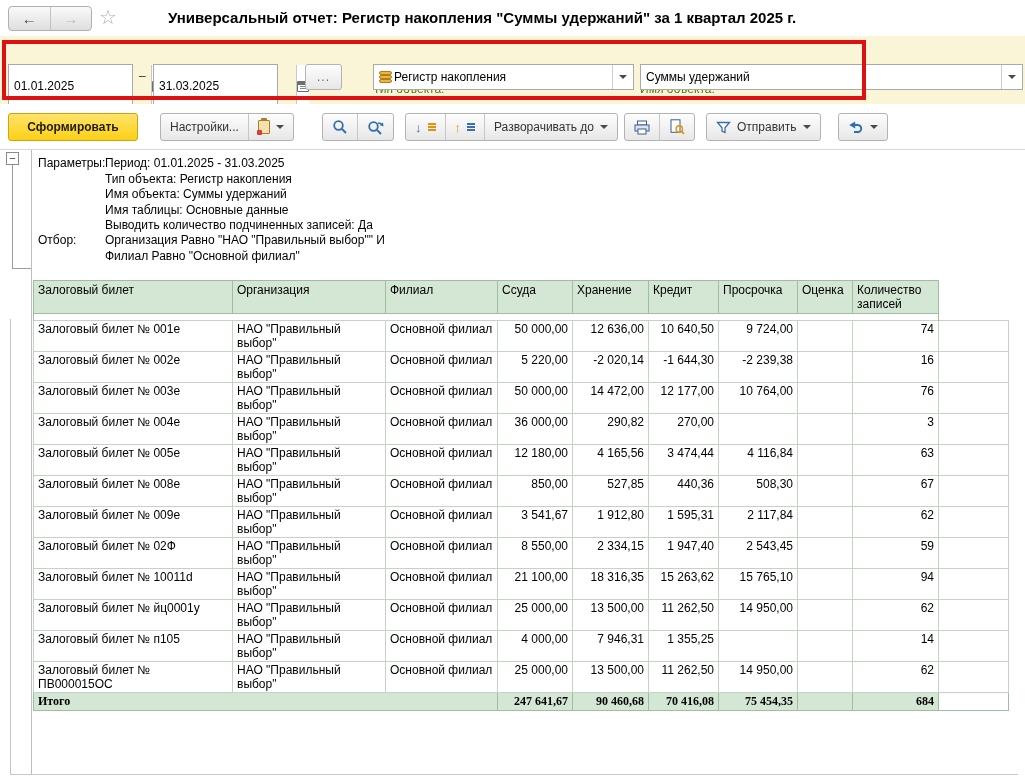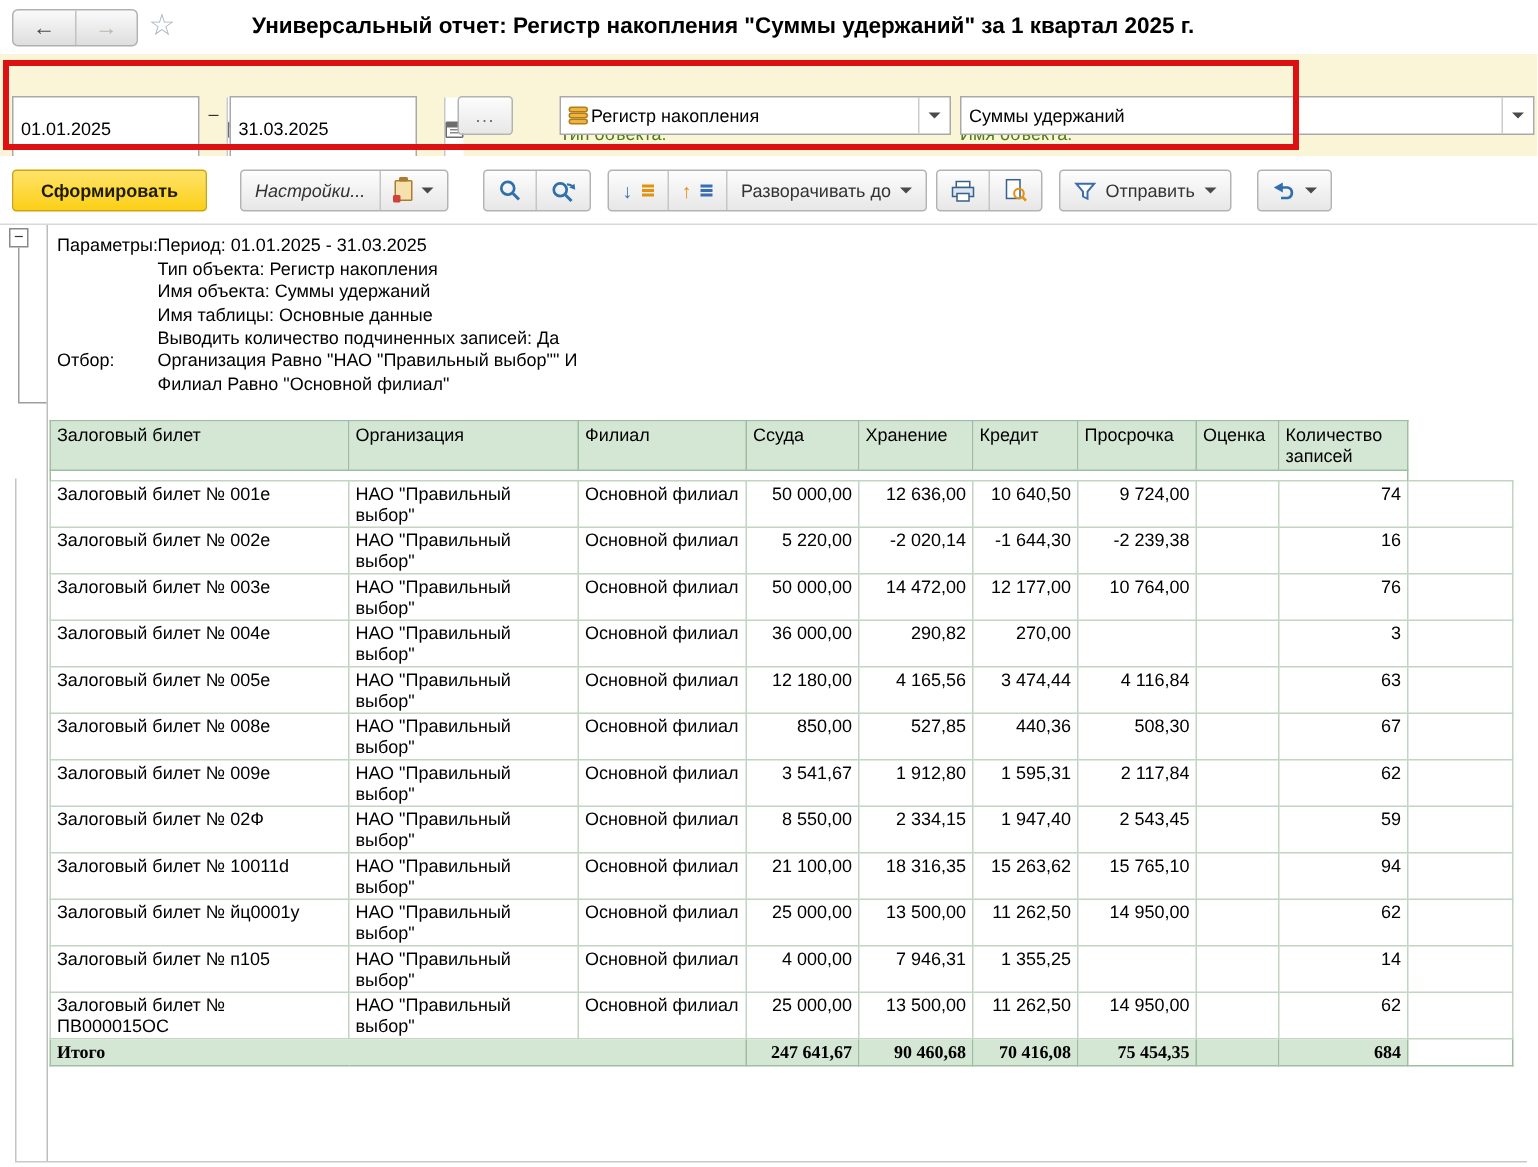--- a/index.html
+++ b/index.html
@@ -142,21 +142,21 @@
     <span class="arrowseg">
         <span class="dd"></span>
       </span>
   </div>
 </div>
 <div class="annotation"></div>
 
 <div class="toolbar">
   <div class="gen">Сформировать</div>
 
-  <div class="grp" style="left:160px;font-style:italic;">
+  <div class="grp" style="left:160px;">
     <div class="seg">
         <span>Настройки...</span>
       </div>
     <div class="seg">
       <span class="clip"></span>
       <span class="dd"></span>
     </div>
   </div>
 
   <div class="grp" style="left:322px;">

